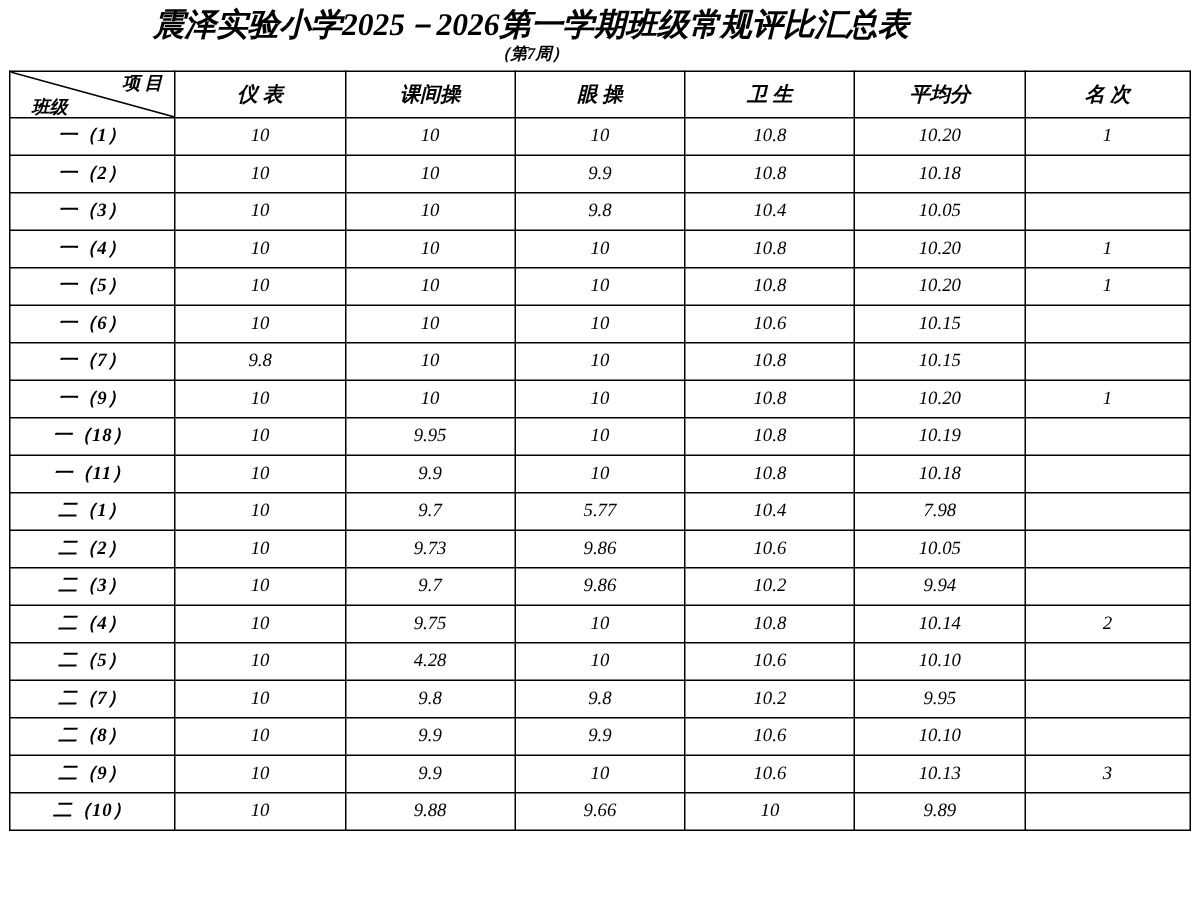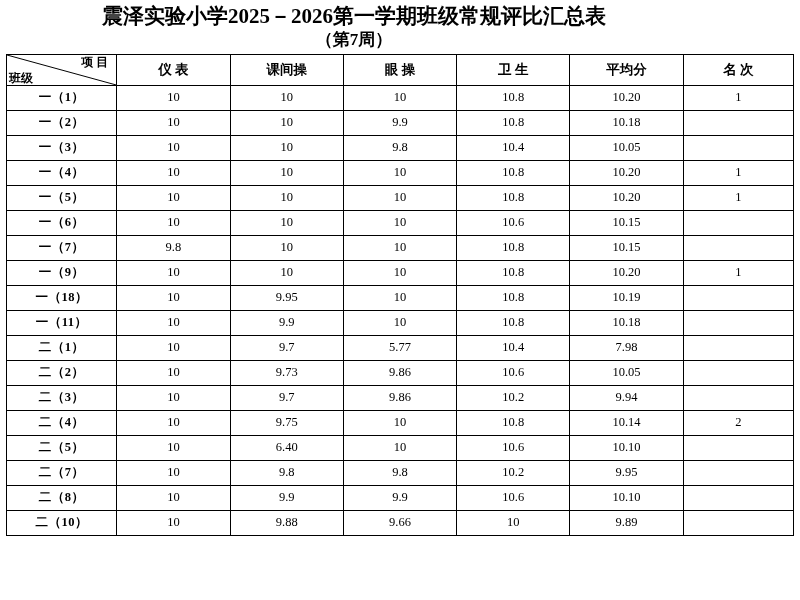--- a/index.html
+++ b/index.html
@@ -12,33 +12,34 @@
   }
   body {
     font-family: "Liberation Serif", "DejaVu Serif", serif;
     color: #000000;
   }
   .page {
     width: 708px;
     height: 600px;
     box-sizing: border-box;
     padding: 4px 6px 16px 6px;
+    font-style: italic;
   }
   .title-block {
     text-align: center;
     line-height: 1.15;
   }
   .title-main {
     font-size: 21px;
     font-weight: bold;
     letter-spacing: 0px;
     white-space: nowrap;
   }
   .title-sub {
-    font-size: 17px;
+    font-size: 11px;
     font-weight: bold;
     margin-top: 2px;
   }
   table.grid {
     border-collapse: collapse;
     width: 788px;
     margin-top: 4px;
     table-layout: fixed;
   }
   table.grid td, table.grid th {
@@ -76,21 +77,21 @@
   .corner .top-label {
     position: absolute;
     right: 8px;
     top: 0px;
     font-size: 12px;
     font-weight: bold;
     line-height: 14px;
   }
   .corner .bottom-label {
     position: absolute;
-    left: 2px;
+    left: 14px;
     bottom: 0px;
     font-size: 12px;
     font-weight: bold;
     line-height: 14px;
   }
   .class-cell {
     font-weight: bold;
     font-size: 13px;
     letter-spacing: 0.5px;
   }
@@ -255,21 +256,21 @@
         <td>10</td>
         <td>9.75</td>
         <td>10</td>
         <td>10.8</td>
         <td>10.14</td>
         <td>2</td>
       </tr>
       <tr>
         <td class="class-cell">二（5）</td>
         <td>10</td>
-        <td>6.40</td>
+        <td>4.28</td>
         <td>10</td>
         <td>10.6</td>
         <td>10.10</td>
         <td></td>
       </tr>
       <tr>
         <td class="class-cell">二（7）</td>
         <td>10</td>
         <td>9.8</td>
         <td>9.8</td>
@@ -280,20 +281,29 @@
       <tr>
         <td class="class-cell">二（8）</td>
         <td>10</td>
         <td>9.9</td>
         <td>9.9</td>
         <td>10.6</td>
         <td>10.10</td>
         <td></td>
       </tr>
       <tr>
+        <td class="class-cell">二（9）</td>
+        <td>10</td>
+        <td>9.9</td>
+        <td>10</td>
+        <td>10.6</td>
+        <td>10.13</td>
+        <td>3</td>
+      </tr>
+      <tr>
         <td class="class-cell">二（10）</td>
         <td>10</td>
         <td>9.88</td>
         <td>9.66</td>
         <td>10</td>
         <td>9.89</td>
         <td></td>
       </tr>
 
     </tbody>

